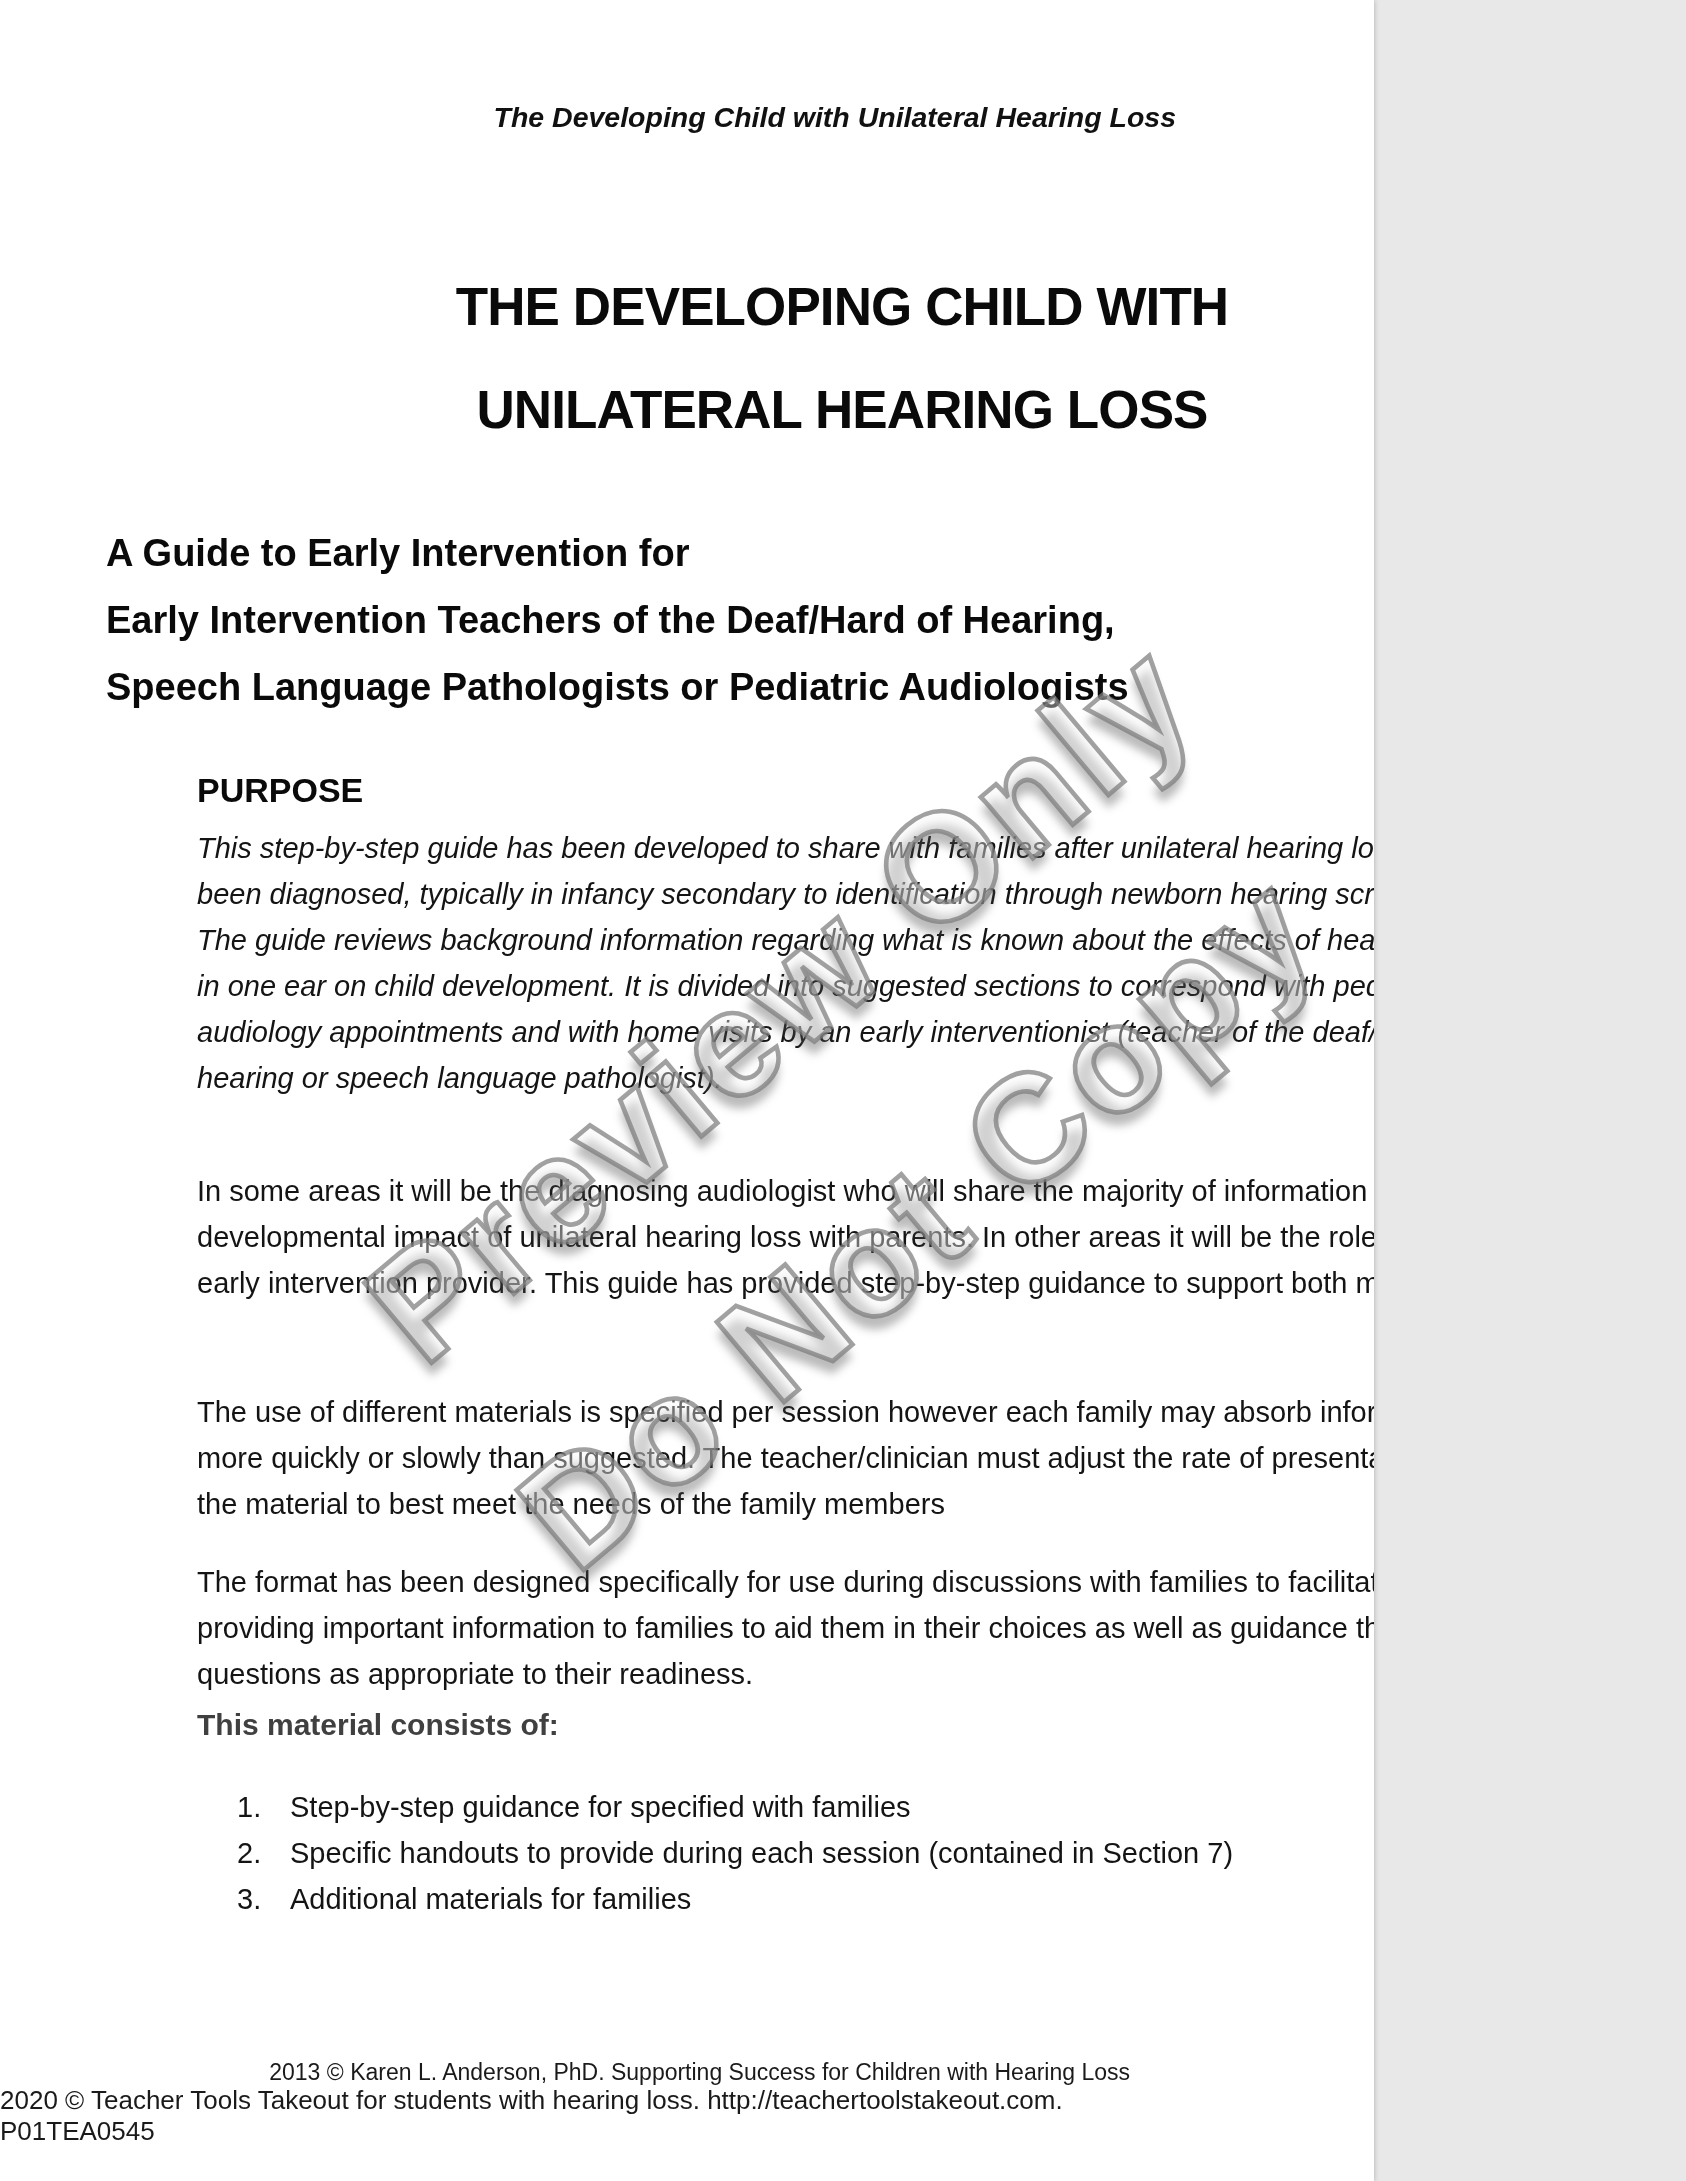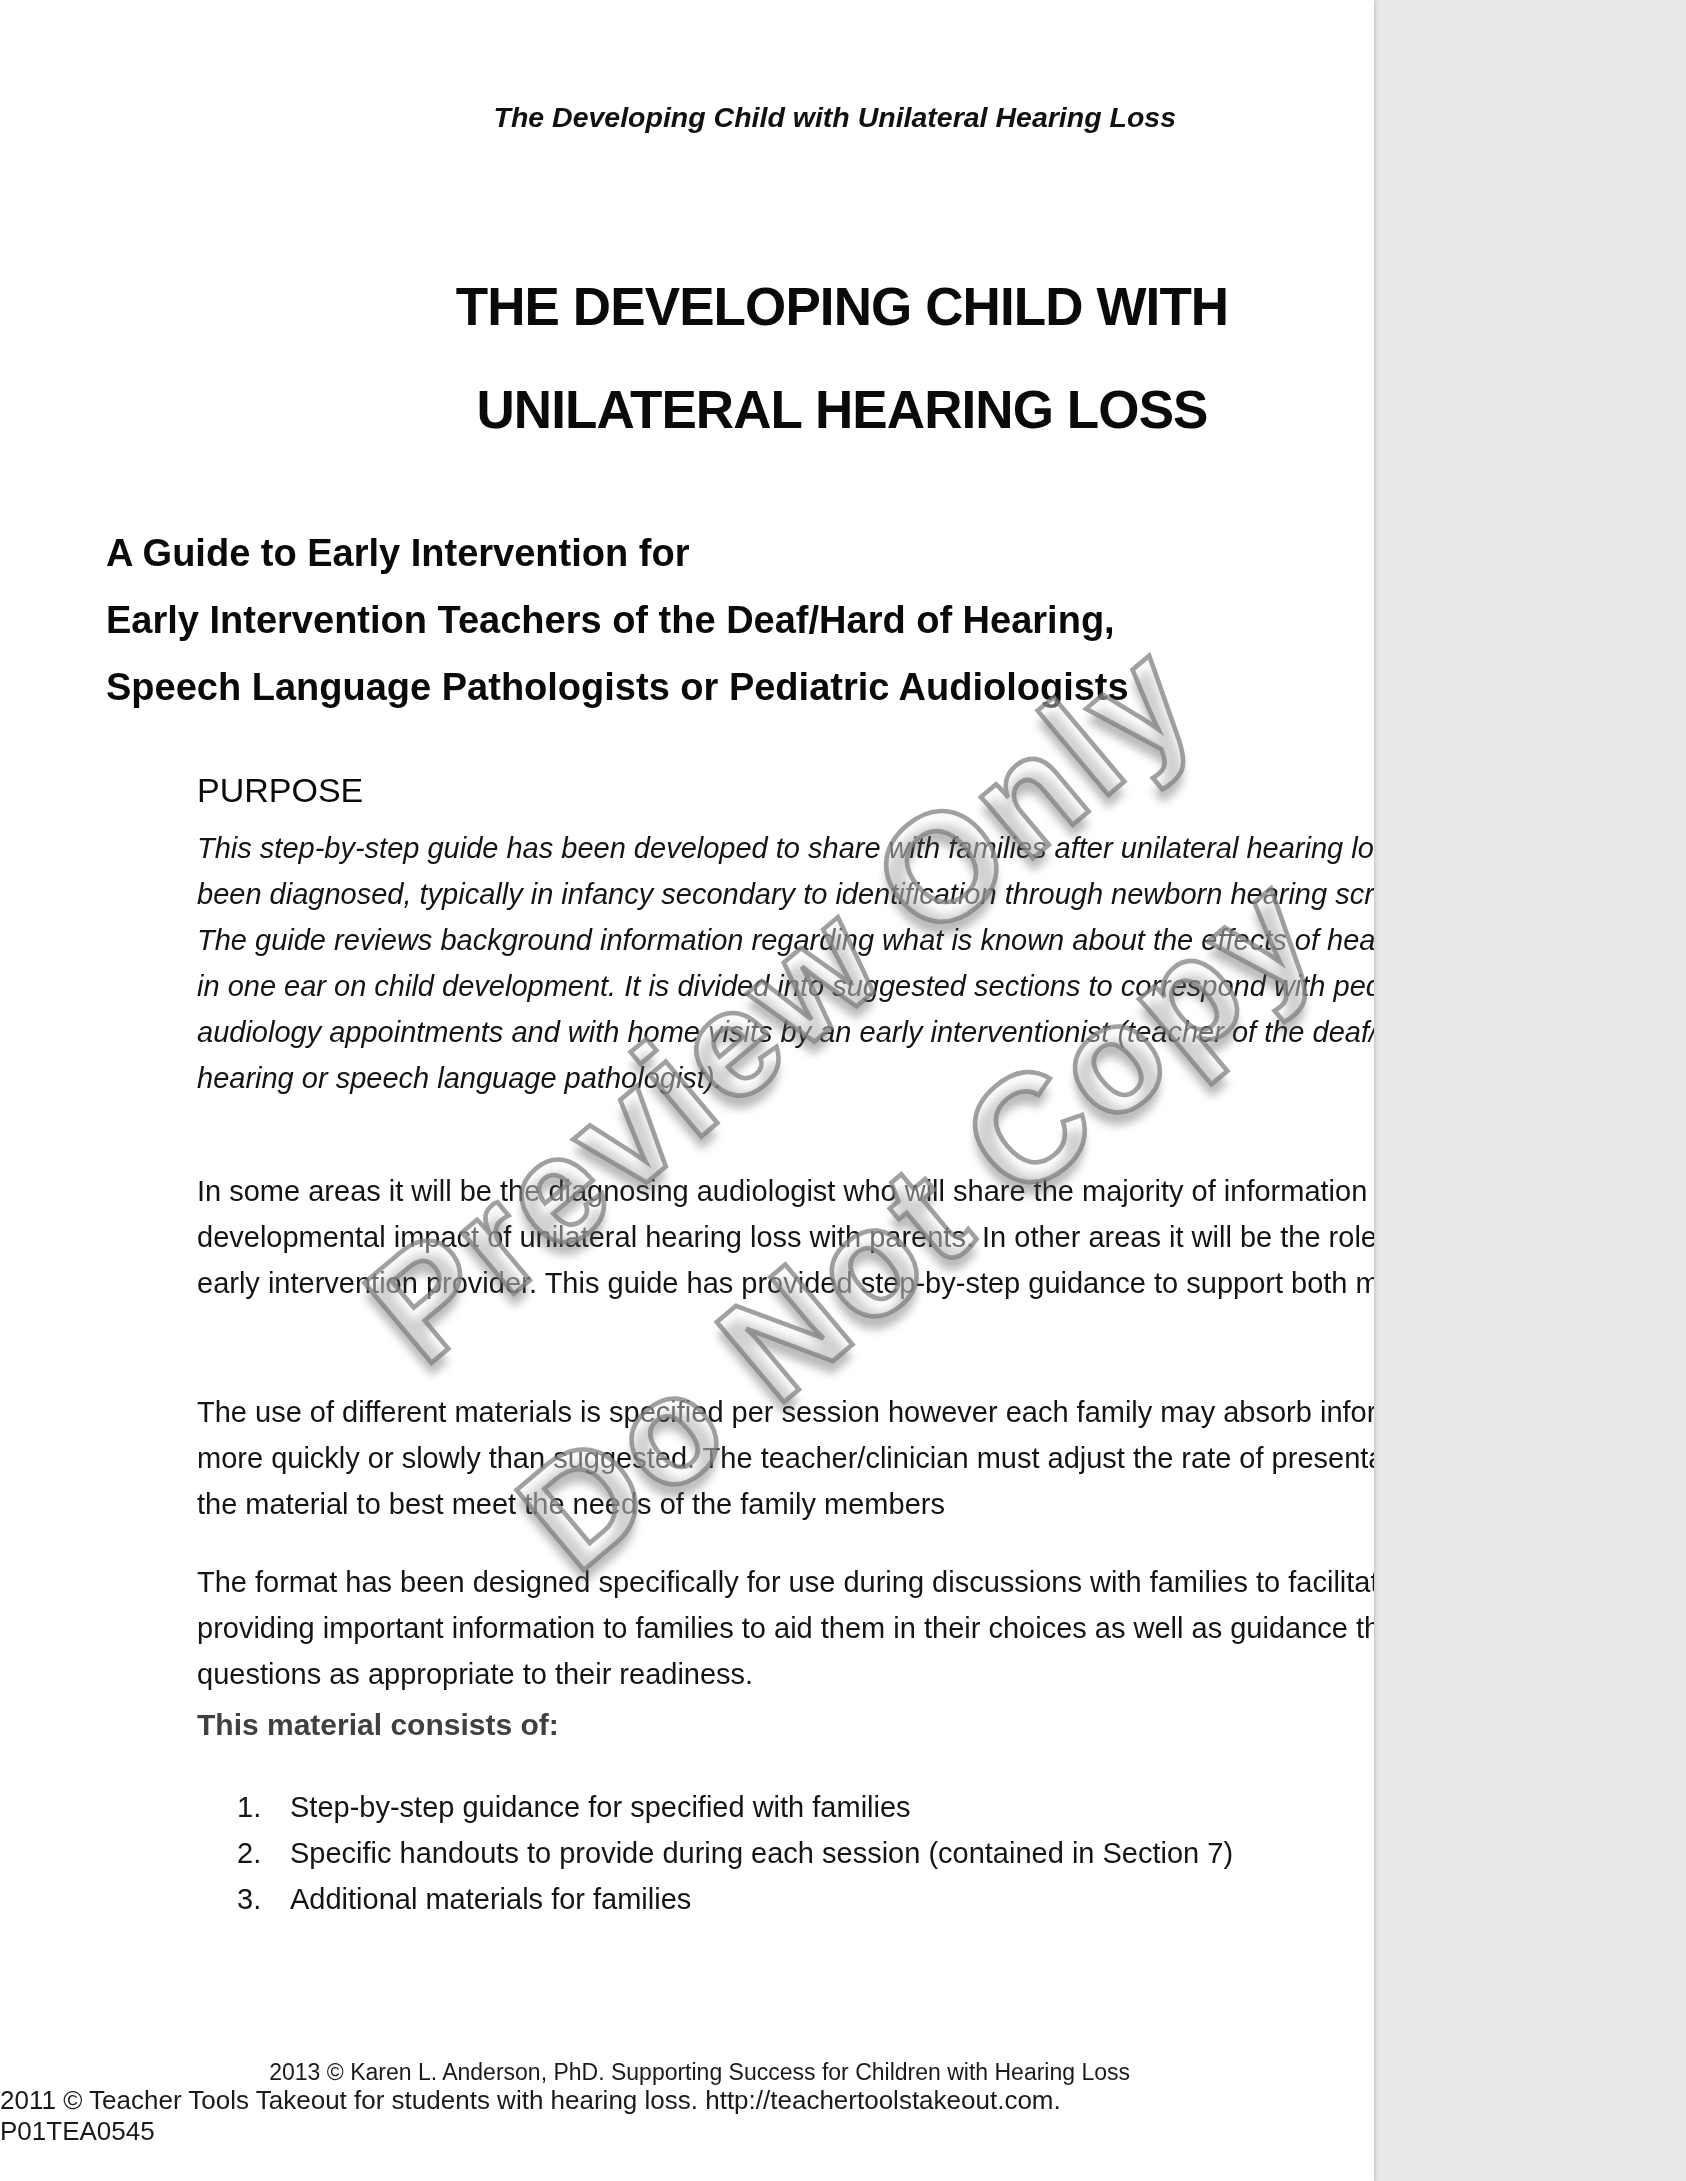--- a/index.html
+++ b/index.html
@@ -22,21 +22,21 @@
     text-align:center;font-weight:700;font-size:53px;line-height:103px;
     letter-spacing:-0.9px;color:#0a0a0a;
   }
   .subtitle{
     position:absolute;top:520px;left:106px;width:1474px;
     text-align:left;font-weight:700;font-size:38px;line-height:67px;
     color:#0a0a0a;
   }
   .h-purpose{
     position:absolute;top:771px;left:197px;
-    font-size:34px;font-weight:400;color:#0a0a0a;
+    font-size:34px;font-weight:700;color:#0a0a0a;
   }
   .para{
     position:absolute;left:197px;width:1297px;
     font-size:29px;line-height:46px;color:#141414;
   }
   .p1{top:825px;font-style:italic;}
   .p2{top:1168px;}
   .p3{top:1383px;margin-top:6px;}
   .p4{top:1559px;}
   .h-consists{
@@ -112,17 +112,17 @@
     <div class="list-row">
       <span class="list-num">3.</span>
       <span>Additional materials for families</span>
     </div>
   </div>
 
   <div class="wm wm1">Preview Only</div>
   <div class="wm wm2">Do Not Copy</div>
 
   <div class="footer1">2013 © Karen L. Anderson, PhD. Supporting Success for Children with Hearing Loss</div>
-  <div class="footer2">2011 © Teacher Tools Takeout for students with hearing loss. http://teachertoolstakeout.com. P01TEA0545</div>
+  <div class="footer2">2020 © Teacher Tools Takeout for students with hearing loss. http://teachertoolstakeout.com. P01TEA0545</div>
   <div class="pgnum">1</div>
 
 </div>
 
 
 </body></html>

